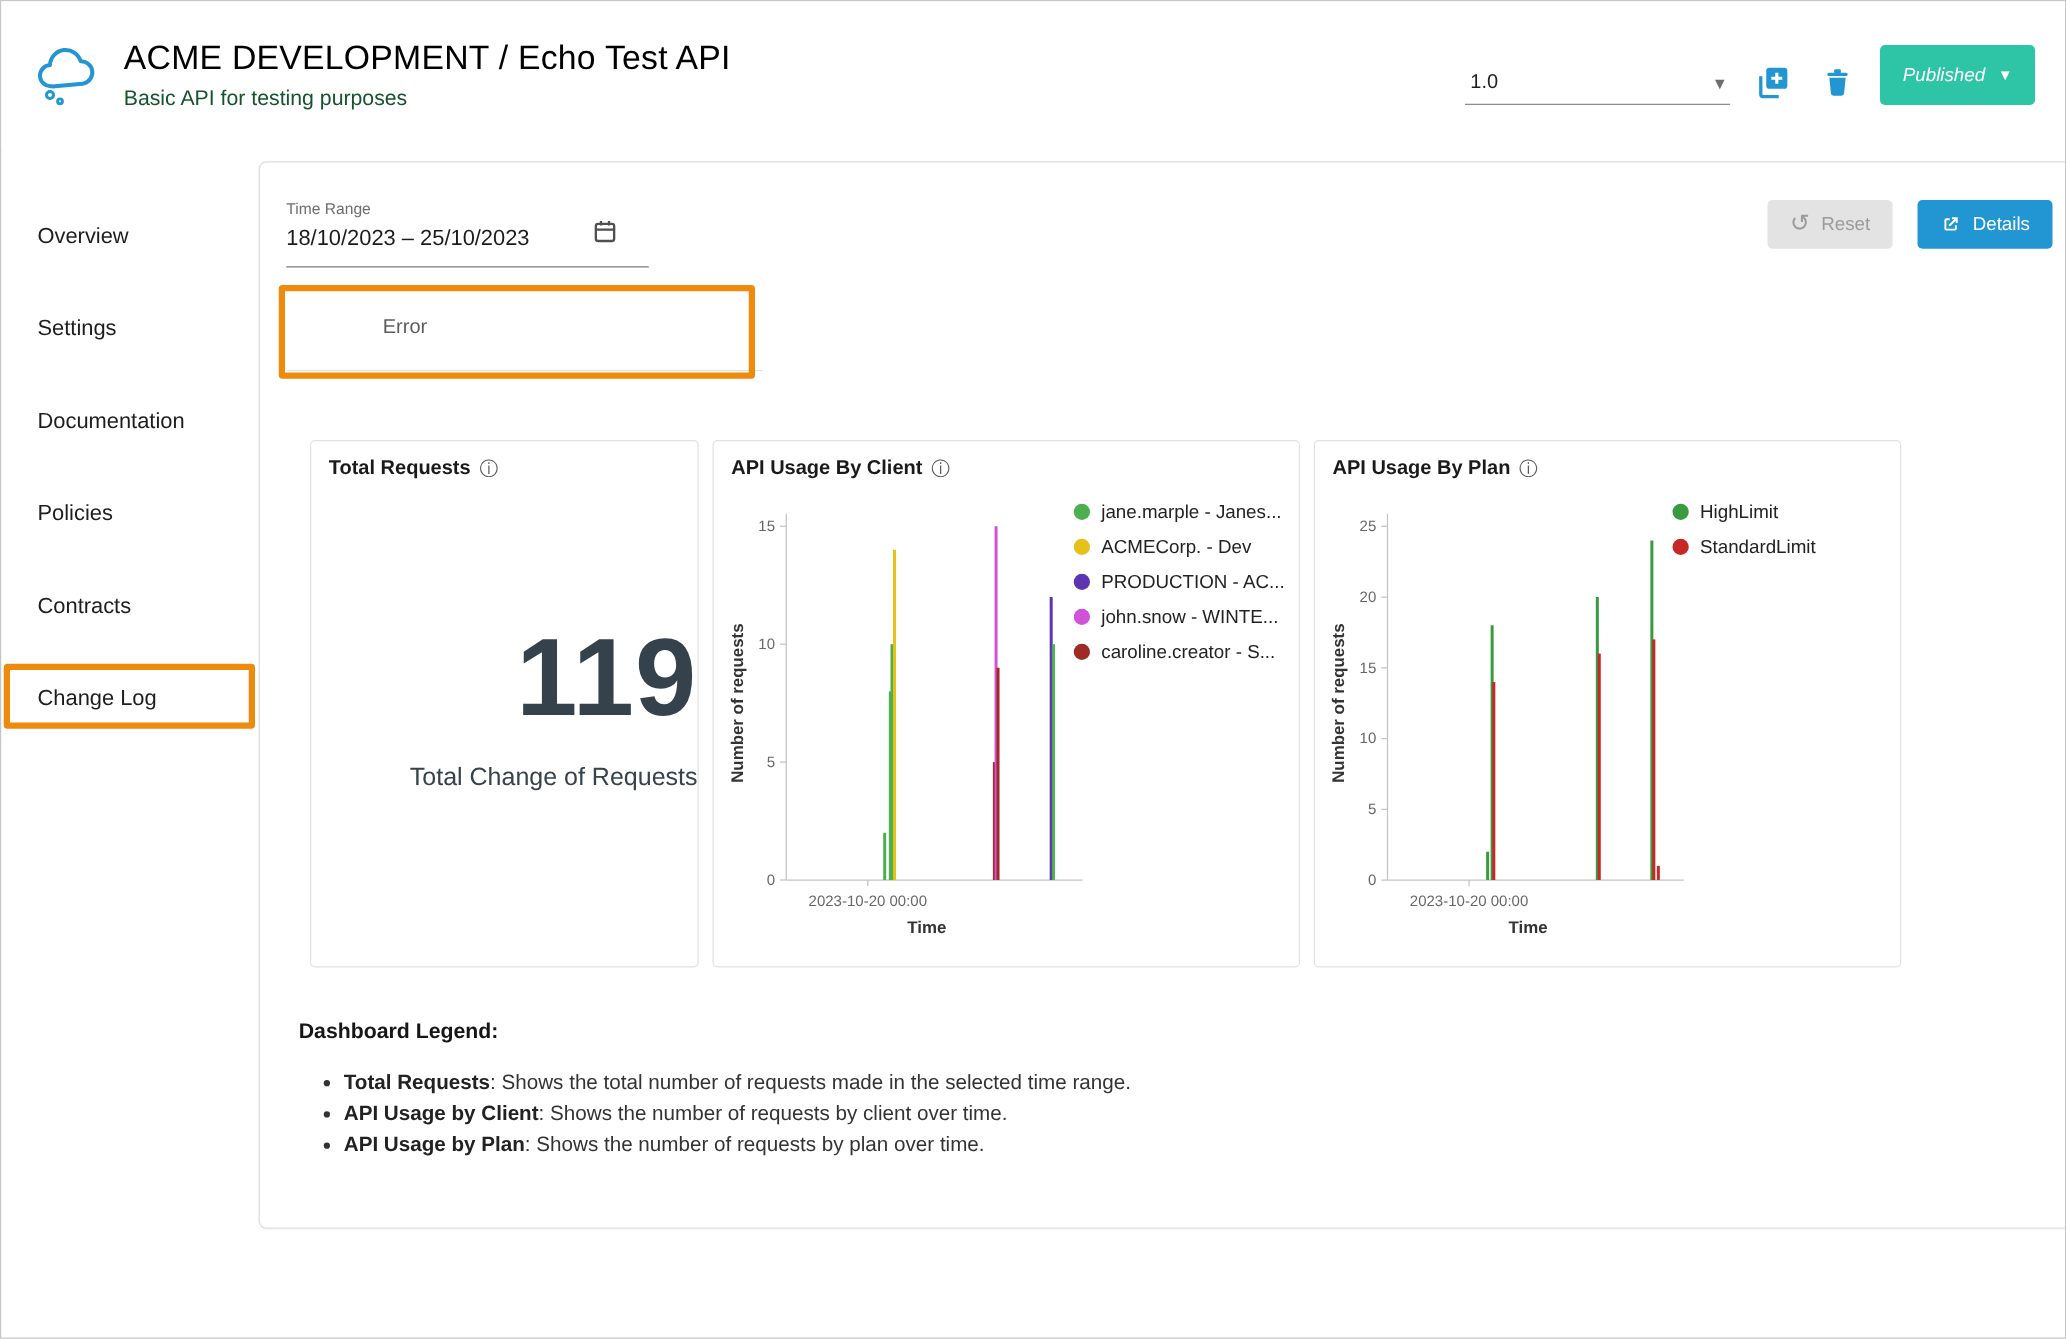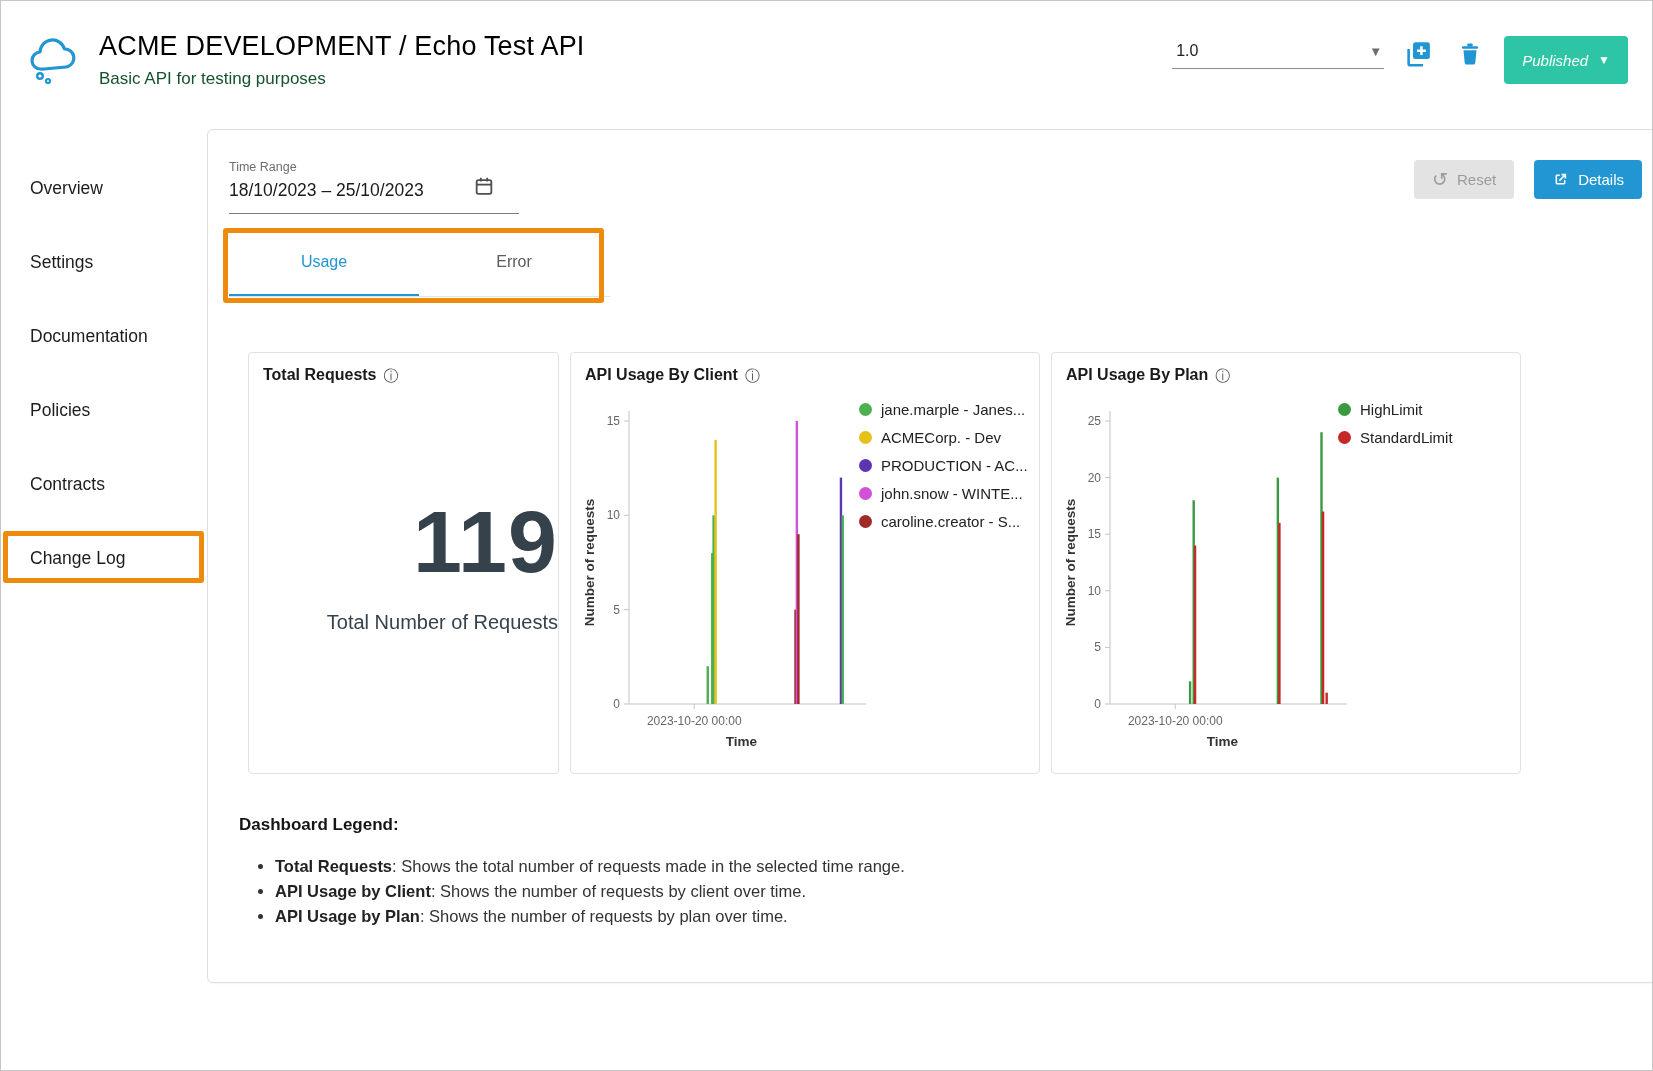--- a/index.html
+++ b/index.html
@@ -4,21 +4,21 @@
 <style>
   * { margin:0; padding:0; box-sizing:border-box; }
   body { font-family:"Liberation Sans","DejaVu Sans",sans-serif; background:#fff; color:#212121; }
   .app { position:relative; width:1653px; height:1071px; background:#fff; border:1px solid #c6c6c6; overflow:hidden; }
 
   
   header { position:absolute; top:0; left:0; right:0; height:118px; background:#fff; display:flex; align-items:center; padding:0 24px 0 26px; }
   .logo { width:56px; height:52px; margin-right:16px; flex:0 0 auto; }
   .titles h1 { font-size:27px; font-weight:400; color:#000000; letter-spacing:.2px; }
   .titles .subtitle { font-size:17px; color:#14532d; margin-top:7px; }
-  .header-right { margin-left:auto; display:flex; align-items:flex-start; gap:16px; }
+  .header-right { margin-left:auto; display:flex; align-items:flex-end; gap:16px; }
   .version-select { width:212px; display:flex; align-items:center; justify-content:space-between; font-size:16px; color:#212121; border-bottom:1px solid #8d8d8d; padding:6px 2px 8px 4px; cursor:pointer; }
   .version-select .chev { color:#6d6d6d; font-size:13px; }
   .icon-btn { background:none; border:none; cursor:pointer; width:36px; height:36px; display:flex; align-items:center; justify-content:center; }
   .published-btn { background:var(--teal,#2ec5a6); color:#fff; border:none; border-radius:4px; height:48px; padding:0 18px; font-size:15px; font-weight:500; font-family:inherit; display:flex; align-items:center; gap:10px; cursor:pointer;font-style:italic; }
   .published-btn .chev { font-size:12px; }
 
   
   nav { position:absolute; top:150px; left:0; width:206px; }
   .nav-item { height:74px; display:flex; align-items:center; padding-left:29px; font-size:17.5px; color:#1d1d1d; cursor:pointer; }
   .nav-item.active { color:var(--accent,#2196d3); }
@@ -148,34 +148,33 @@
           <svg width="17" height="17" viewBox="0 0 24 24">
             <path d="M5 7 a2 2 0 0 1 2 -2 h4 v2.2 H7.2 v9.6 h9.6 V13 H19 v4 a2 2 0 0 1 -2 2 H7 a2 2 0 0 1 -2 -2 z" fill="#fff"></path>
             <path d="M13.5 4 H20 v6.5 h-2.2 V7.8 l-6.6 6.6 -1.6 -1.6 6.6 -6.6 h-2.7 z" fill="#fff"></path>
           </svg>
           <span>Details</span>
         </button>
       </div>
     </div>
 
     <div class="tabs">
-      <div class="tab active">Usage</div>
       <div class="tab">Error</div>
     </div>
 
     <div class="cards-row">
 
       <div class="metric-card card-total">
         <div class="card-title">
           <span>Total Requests</span>
           <span class="info">ⓘ</span>
         </div>
         <div class="total-center">
           <div class="big-number">119</div>
-          <div class="total-caption">Total Number of Requests</div>
+          <div class="total-caption">Total Change of Requests</div>
         </div>
       </div>
 
       <div class="metric-card card-chart">
         <div class="card-title">
           <span>API Usage By Client</span>
           <span class="info">ⓘ</span>
         </div>
         <svg class="chart-svg" width="450" height="365">
             <line x1="48" y1="20" x2="48" y2="313" stroke="#c3c3c3" stroke-width="1"></line>

